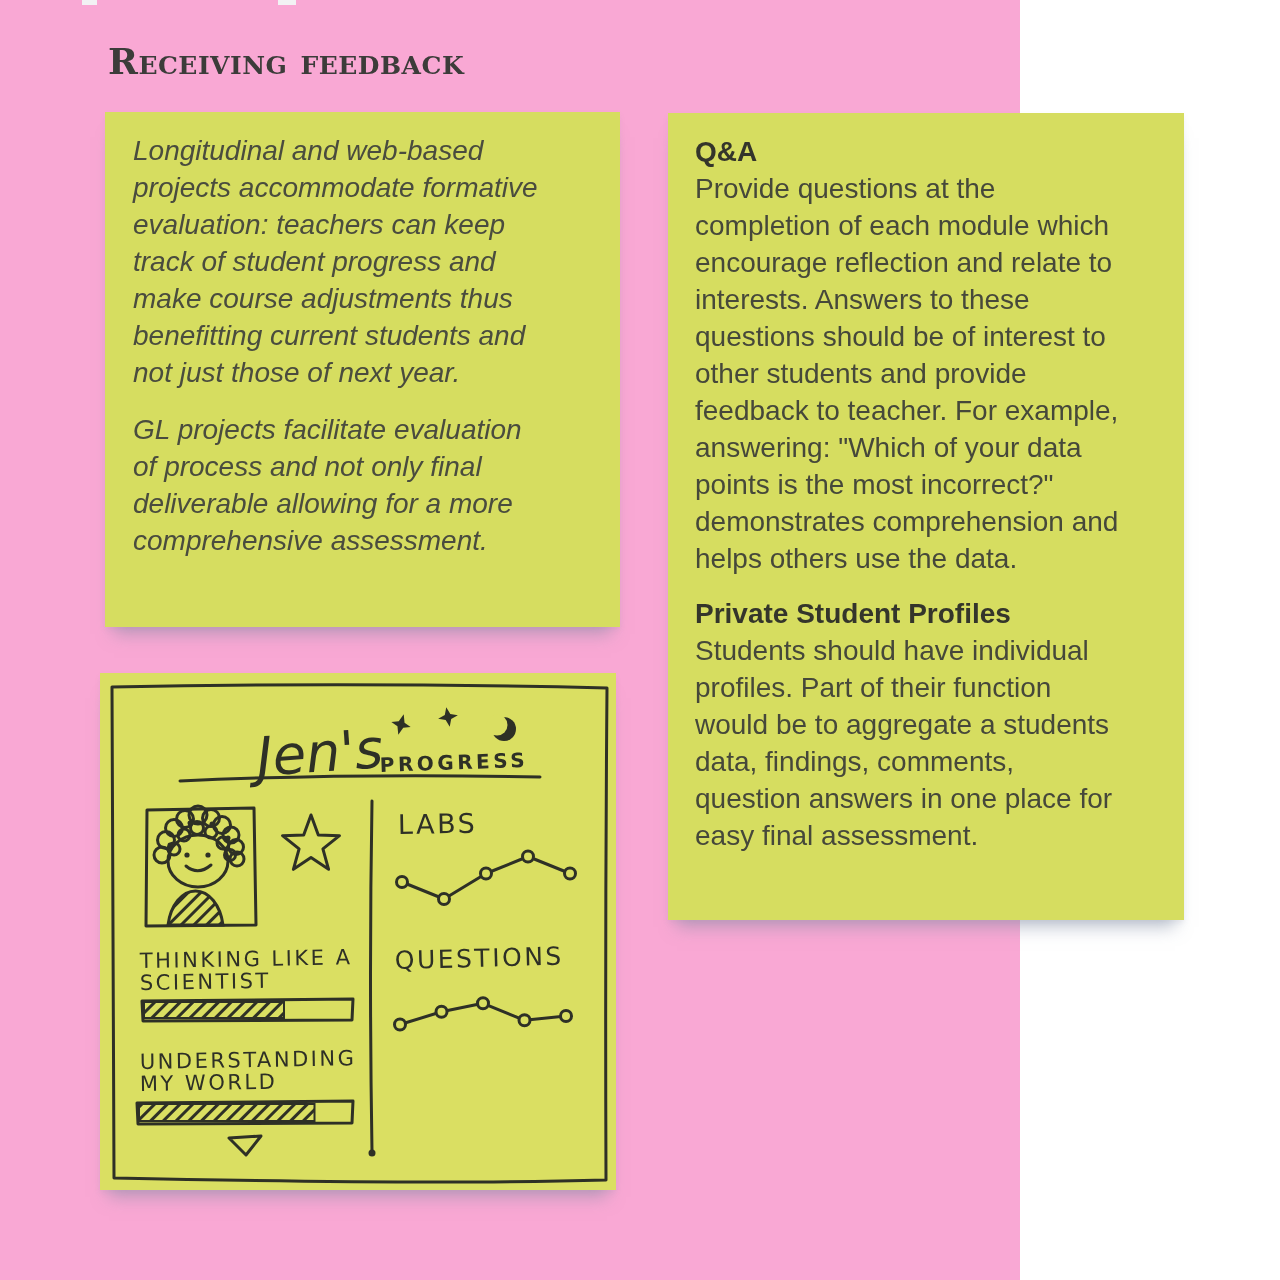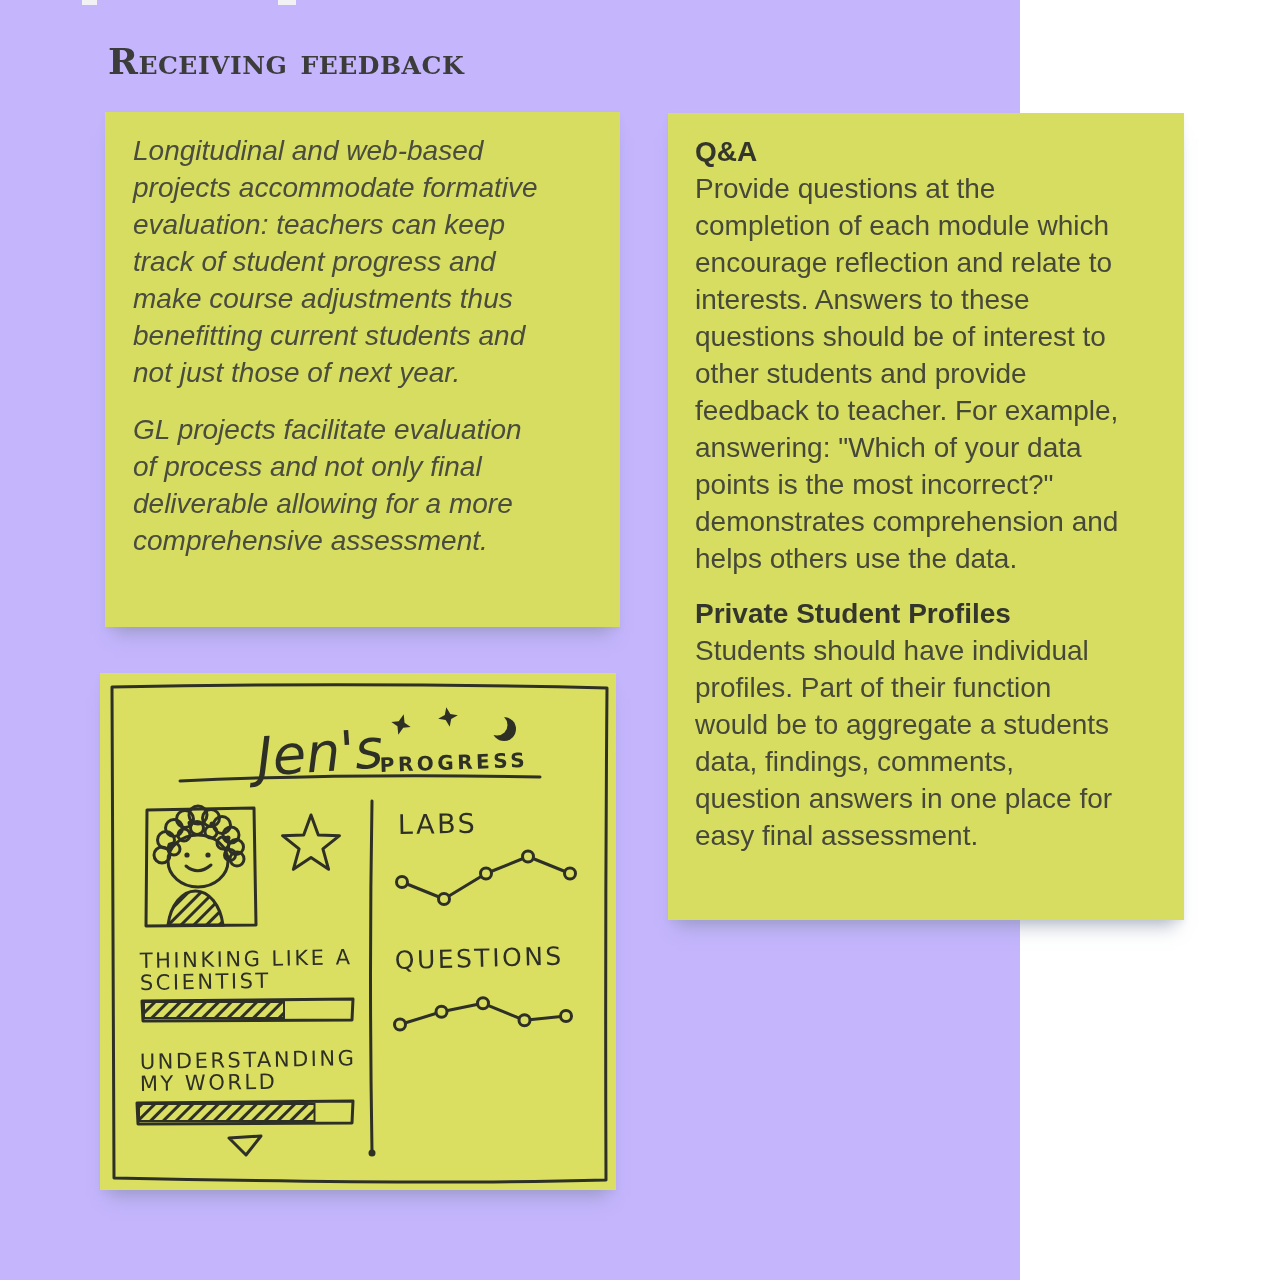--- a/index.html
+++ b/index.html
@@ -1,19 +1,19 @@
 <!DOCTYPE html>
 <html><head>
 <meta charset="utf-8">
 <style>
   * { margin:0; padding:0; box-sizing:border-box; }
   html,body { width:1280px; height:1280px; background:#ffffff; }
   body { font-family:"Liberation Sans", sans-serif; position:relative; overflow:hidden; }
 
-  .page { position:relative; width:1020px; height:1280px; background:#c4b5fd; }
+  .page { position:relative; width:1020px; height:1280px; background:#f9a8d4; }
 
   .artifact { position:absolute; top:0; height:5px; background:#f2f2f4; }
   .artifact.a1 { left:82px; width:15px; }
   .artifact.a2 { left:278px; width:18px; }
 
   .page-title {
     position:absolute; left:108px; top:40px;
     font-family:"DejaVu Serif", serif;
     font-variant:small-caps;
     font-weight:600;

